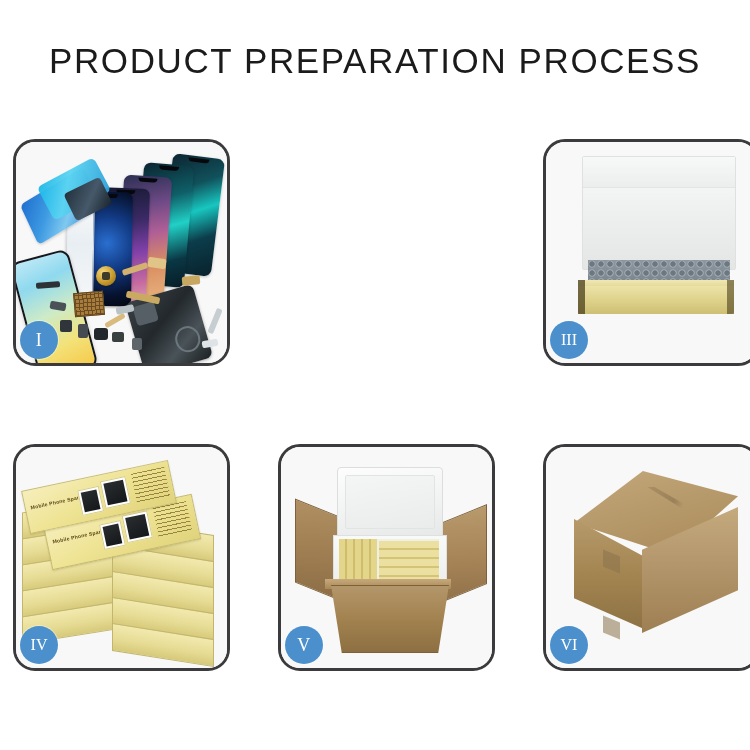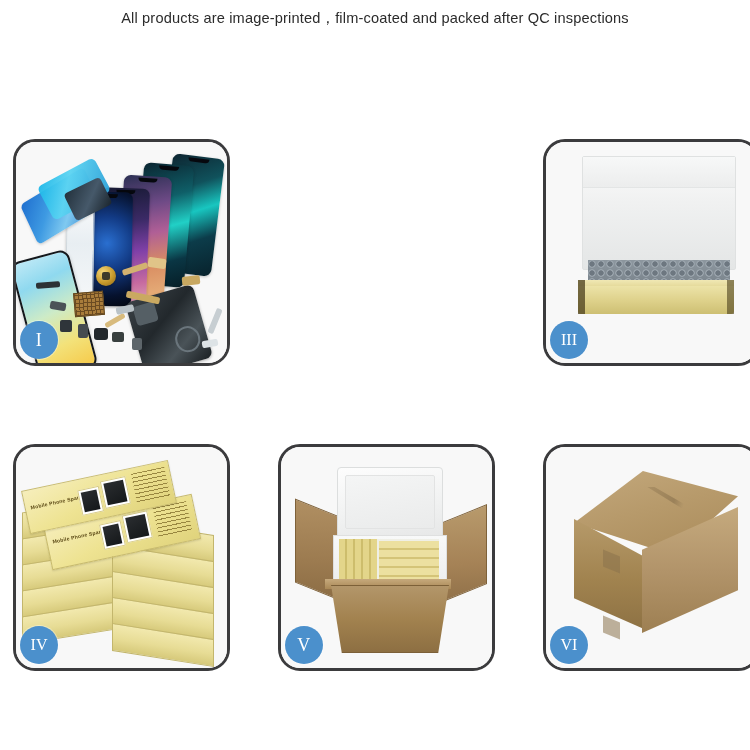--- a/index.html
+++ b/index.html
@@ -553,21 +553,21 @@
     position: absolute;
     background: rgba(139,114,76,0.55);
   }
   .p6-tape-1 { left: 57px; top: 106px; width: 17px; height: 17px; transform: skewY(22deg); }
   .p6-tape-2 { left: 57px; top: 172px; width: 17px; height: 17px; transform: skewY(22deg); }
 </style>
 </head>
 <body>
 
 <div id="header">
-  <p id="page-subtitle">All products are image-printed，film-coated and packed after QC inspections</p>
+  <h1 id="page-title">PRODUCT PREPARATION PROCESS</h1>
 </div>
 
 <div id="panel-grid">
 
   <div class="panel p1">
     <div class="panel-inner">
       <div class="scene">
         <div class="phone-fan">
           <div class="scr fan-e">
               <span class="notch"></span>

